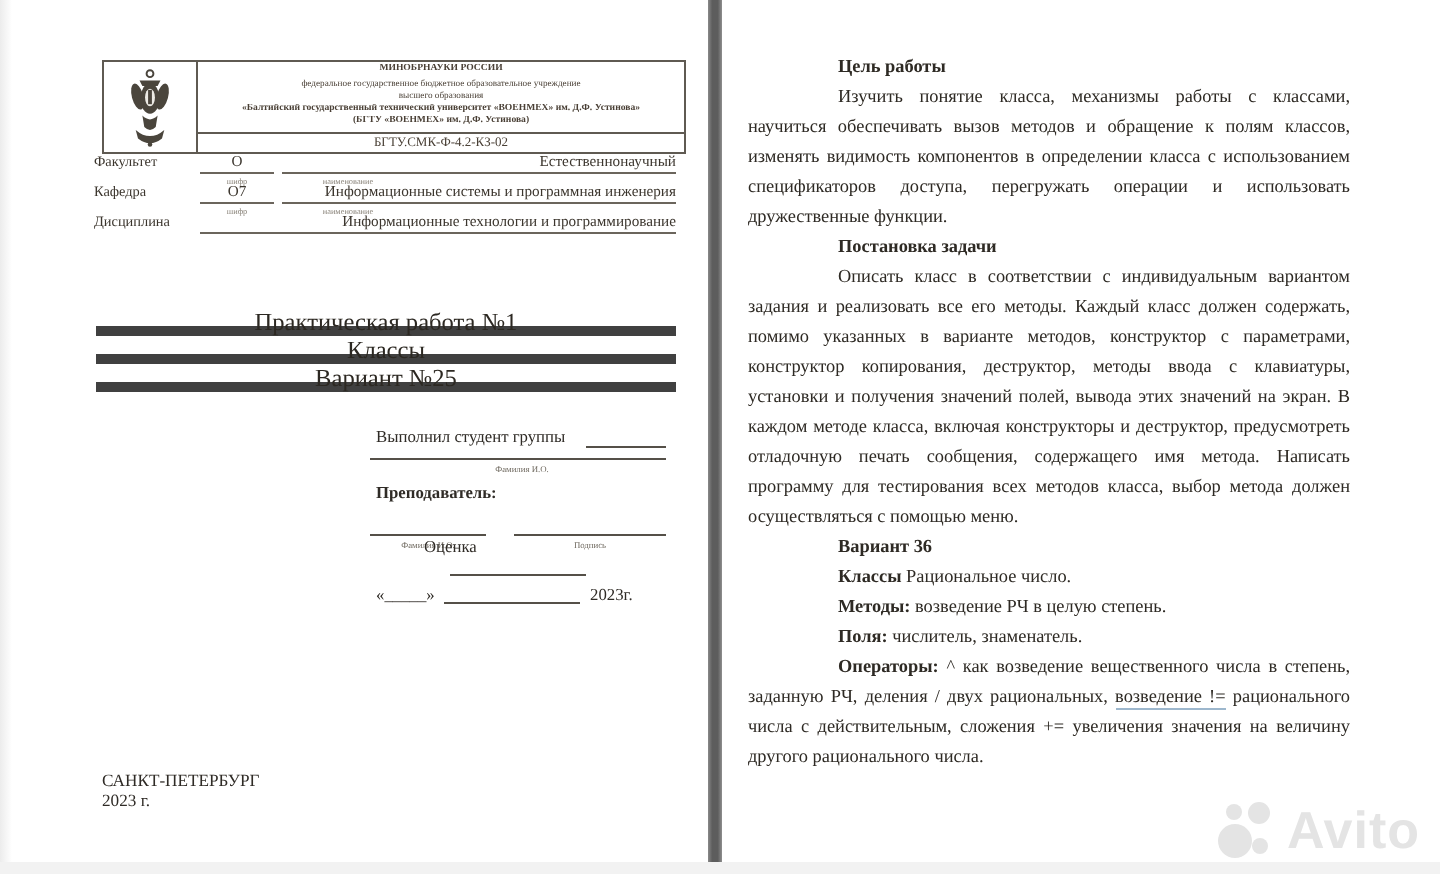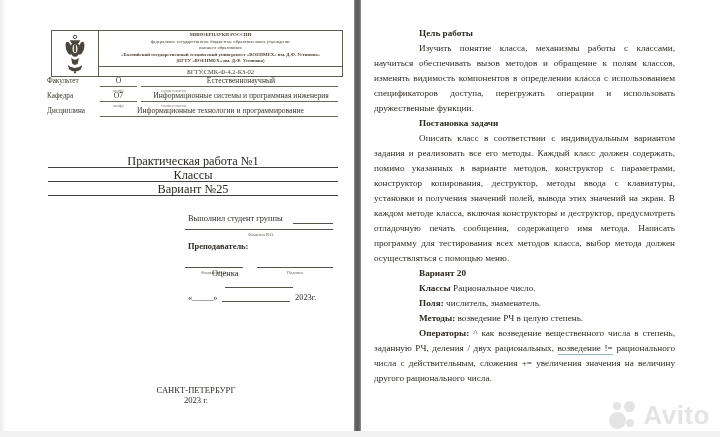--- a/index.html
+++ b/index.html
@@ -19,33 +19,33 @@
   .emblem-cell { width:47px; border-right:1px solid #5f5a52; display:flex; align-items:center; justify-content:center; }
   .hdr-text { flex:1; display:flex; flex-direction:column; }
   .hdr-lines { flex:1; display:flex; flex-direction:column; justify-content:center; padding:1px 2px; }
   .h-line { font-size:4.6px; line-height:6.4px; text-align:center; color:#4a4036; white-space:nowrap; overflow:hidden; }
   .h-bold { font-weight:bold; font-size:4.8px; }
   .h-code { border-top:1px solid #5f5a52; font-size:6.5px; line-height:9px; text-align:center; color:#4a4036; }
 
   
   .form-label { position:absolute; font-size:7.2px; color:#3c362e; }
   .cell { position:absolute; border-bottom:1px solid #6b655c; text-align:center; font-size:7.6px; line-height:10px; height:11px; color:#3c362e; white-space:nowrap; overflow:hidden; }
-  .cell.val { text-align:center; padding-left:3px; }
+  .cell.val { text-align:right; padding-left:3px; }
   .tiny-cap { position:absolute; font-size:4.2px; color:#8a847a; text-align:center; line-height:5px; }
 
   
-  .title-line { position:absolute; left:42px; width:290px; border-bottom:1px solid #404040; text-align:center; font-size:12.3px; height:14px; line-height:14px; color:#2c2822; }
+  .title-line { position:absolute; left:42px; width:290px; border-bottom:5px solid #404040; text-align:center; font-size:12.3px; height:14px; line-height:14px; color:#2c2822; }
 
   
   .cred { position:absolute; font-size:8.4px; color:#2f2b26; white-space:nowrap; }
   .blank { position:absolute; border-bottom:1px solid #555048; height:9px; }
   .cred-cap { position:absolute; font-size:4.4px; color:#6f695f; text-align:center; }
   .bold { font-weight:bold; }
 
-  .footer-city { position:absolute; left:45px; top:385px; width:290px; text-align:center; font-size:8.6px; line-height:10px; color:#2f2b26; }
+  .footer-city { position:absolute; left:45px; top:385px; width:290px; text-align:left; font-size:8.6px; line-height:10px; color:#2f2b26; }
 
   
   .rp-content { position:absolute; left:13px; top:26px; width:301px; font-size:9.2px; line-height:15px; color:#2e2a24; }
   .rp-h { font-weight:bold; text-indent:45px; }
   .rp-p { text-align:justify; text-indent:45px; }
   .rp-line { text-indent:45px; white-space:nowrap; }
   .u-blue { text-decoration:none; border-bottom:1.5px solid #9db7cd; padding-bottom:0.5px; }
 
   
   .watermark { position:absolute; right:10px; bottom:8px; display:flex; align-items:center; gap:4px; }
@@ -136,27 +136,27 @@
   </div>
 
   <div class="divider"></div>
 
   <div class="page page-right">
     <div class="rp-content">
       <div class="rp-h">Цель работы</div>
       <p class="rp-p">Изучить понятие класса, механизмы работы с классами, научиться обеспечивать вызов методов и обращение к полям классов, изменять видимость компонентов в определении класса с использованием спецификаторов доступа, перегружать операции и использовать дружественные функции.</p>
       <div class="rp-h">Постановка задачи</div>
       <p class="rp-p">Описать класс в соответствии с индивидуальным вариантом задания и реализовать все его методы. Каждый класс должен содержать, помимо указанных в варианте методов, конструктор с параметрами, конструктор копирования, деструктор, методы ввода с клавиатуры, установки и получения значений полей, вывода этих значений на экран. В каждом методе класса, включая конструкторы и деструктор, предусмотреть отладочную печать сообщения, содержащего имя метода. Написать программу для тестирования всех методов класса, выбор метода должен осуществляться с помощью меню.</p>
-      <div class="rp-h">Вариант 20</div>
+      <div class="rp-h">Вариант 36</div>
       <p class="rp-line"><b>Классы</b>
         <span>Рациональное число.</span></p>
+      <p class="rp-line"><b>Методы:</b>
+        <span>возведение РЧ в целую степень.</span></p>
       <p class="rp-line"><b>Поля:</b>
         <span>числитель, знаменатель.</span></p>
-      <p class="rp-line"><b>Методы:</b>
-        <span>возведение РЧ в целую степень.</span></p>
       <p class="rp-p"><b>Операторы:</b><span> ^ как возведение вещественного числа в степень, заданную РЧ, деления / двух рациональных, </span><span class="u-blue">возведение !=</span><span> рационального числа с действительным, сложения += увеличения значения на величину другого рационального числа.</span></p>
     </div>
   </div>
 
   <div class="edge-left"></div>
   <div class="bottom-strip"></div>
 
   <div class="watermark">
     <div class="wm-logo">
       <i class="wm-c1"></i>

